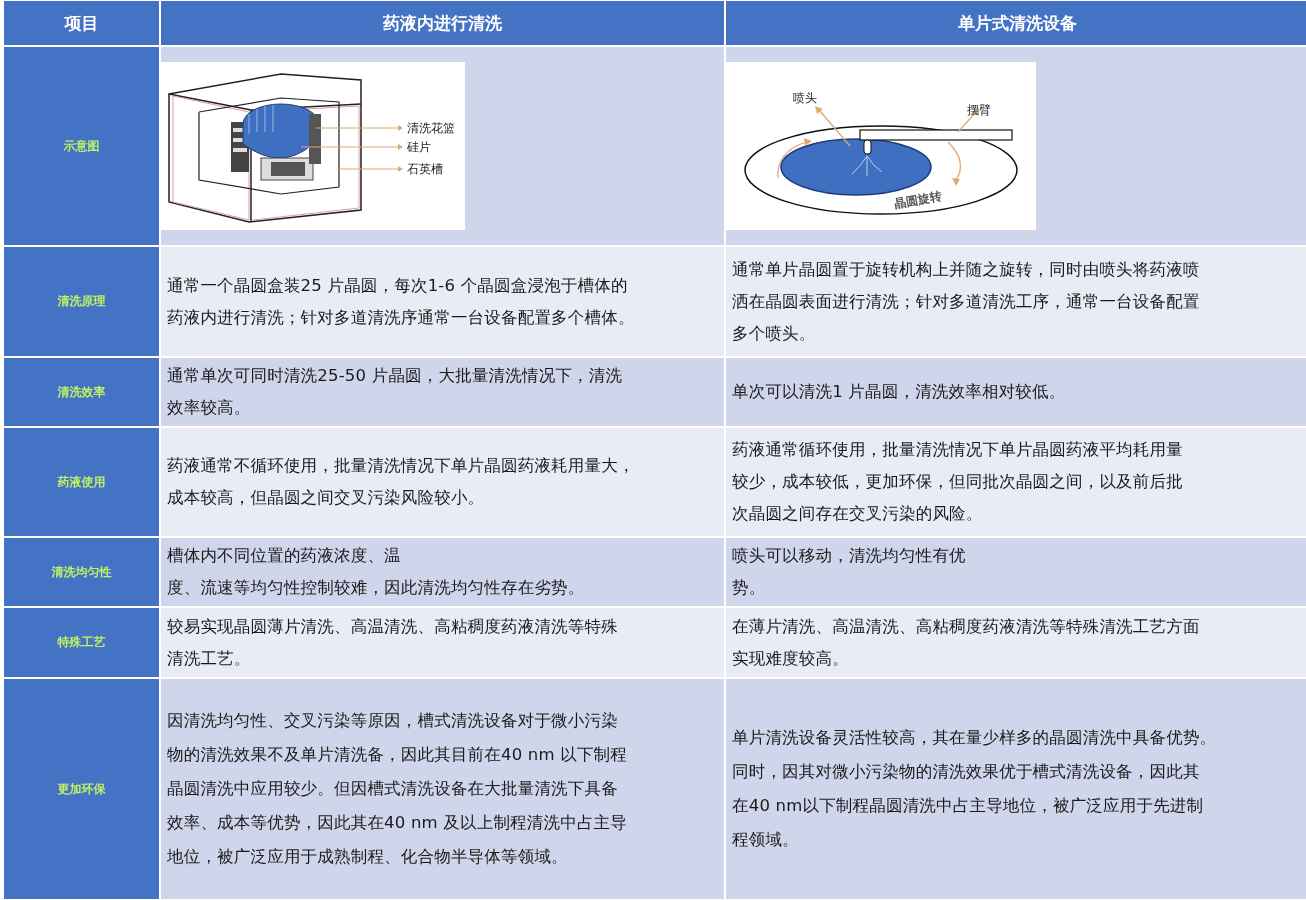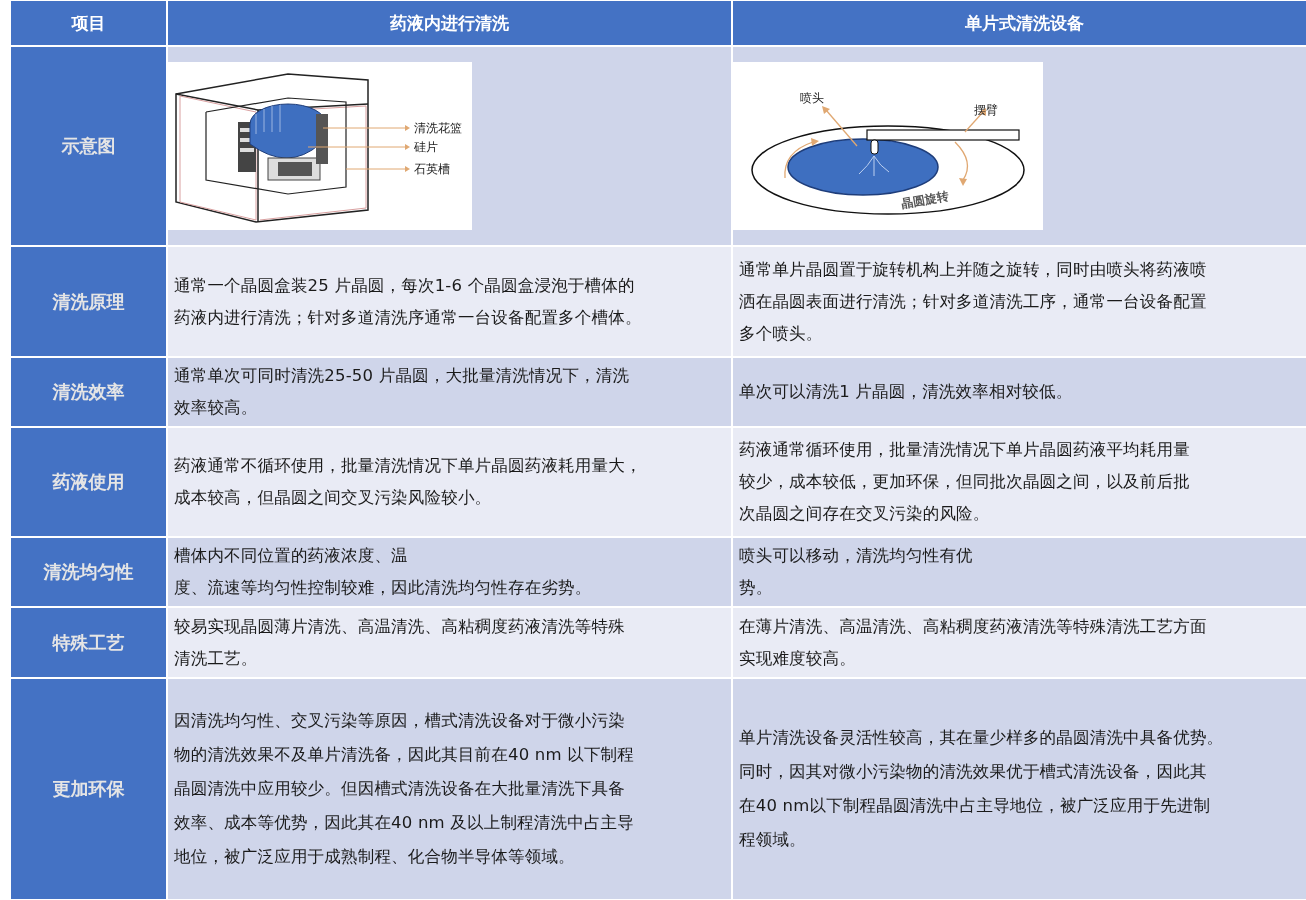--- a/index.html
+++ b/index.html
@@ -5,28 +5,28 @@
   html, body { margin: 0; padding: 0; background: #ffffff; }
   body { width: 1306px; height: 900px; overflow: hidden; font-family: "DejaVu Sans", "Liberation Sans", sans-serif; }
   .tbl {
     position: absolute; left: 0; top: 0; width: 1306px; height: 900px;
     display: grid;
     grid-template-columns: 155px 563px 583px;
     grid-template-rows: 44px 198px 109px 68px 108px 68px 69px 220px;
     column-gap: 2px; row-gap: 2px;
     background: #ffffff;
     box-sizing: border-box;
-    padding: 1px 3px 1px 11px;
+    padding: 1px 3px 1px 4px;
   }
   .hd {
     background: #4472c4; color: #ffffff; font-weight: bold; font-size: 17px;
     display: flex; align-items: center; justify-content: center;
   }
   .rl {
-    background: #4472c4; color: #e5e5e5; font-weight: bold; font-size: 18px;
+    background: #4472c4; color: #bef264; font-weight: bold; font-size: 12px;
     display: flex; align-items: center; justify-content: center;
   }
   .c { color: #1a1a1a; font-size: 16.5px; line-height: 32px; padding: 0 6px 0 6px;
        display: flex; align-items: center; box-sizing: border-box; letter-spacing: 0.2px; }
   .c > span { display: block; white-space: pre-line; }
   .odd { background: #e9ebf5; }
   .even { background: #cfd5ea; }
   .c.tight { line-height: 34px; }
   .imgcell { background: #cfd5ea; display: flex; align-items: center; }
   .imgbox { background: #ffffff; position: relative; }

